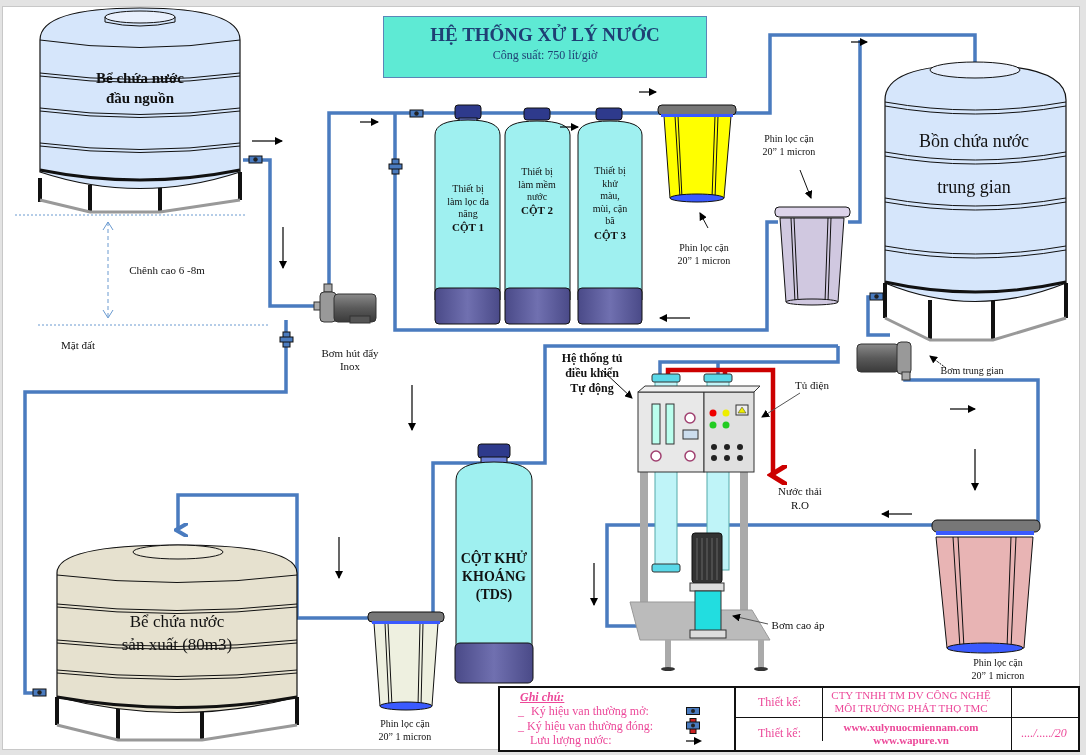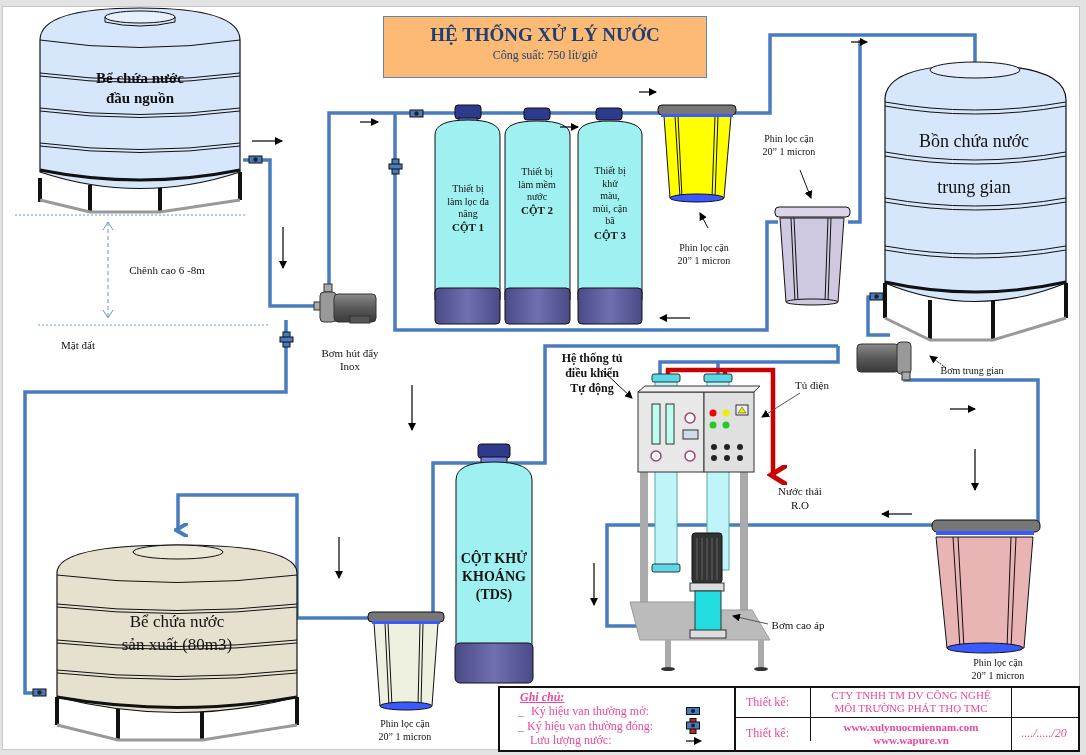--- a/index.html
+++ b/index.html
@@ -1,24 +1,24 @@
 <!DOCTYPE html>
 <html><head>
 <meta charset="utf-8">
 <style>
   html, body { margin:0; padding:0; }
   body { width:1086px; height:755px; background:#e3e3e3; position:relative; overflow:hidden; font-family:"Liberation Serif", serif; }
   #page { position:absolute; left:2px; top:6px; width:1076px; height:742px; background:#ffffff; border:1px solid #c8c8c8; }
   #diagram { position:absolute; left:0; top:0; width:1086px; height:755px; }
-  .title-box { position:absolute; left:383px; top:16px; width:322px; height:60px; border:1.5px solid #5b86b8; background:#fdba74; text-align:center; color:#1f3f74; }
+  .title-box { position:absolute; left:383px; top:16px; width:322px; height:60px; border:1.5px solid #5b86b8; background:#5eead4; text-align:center; color:#1f3f74; }
   .title-box .t1 { font-weight:bold; font-size:19px; margin-top:7px; }
   .title-box .t2 { font-size:12px; margin-top:2px; }
   .legend { position:absolute; left:498px; top:686px; width:578px; height:62px; border:2px solid #111; background:#fff; font-family:"Liberation Serif", serif; font-size:12px; color:#ec4899; }
   .legend .col1 { position:absolute; left:0; top:0; width:234px; height:62px; border-right:2px solid #111; }
-  .legend .col2 { position:absolute; left:236px; top:0; width:74px; height:53px; border-right:1px solid #111; }
+  .legend .col2 { position:absolute; left:248px; top:0; width:74px; height:53px; border-right:1px solid #111; }
   .legend .col3 { position:absolute; left:311px; top:0; width:200px; height:62px; border-right:1px solid #111; }
   .legend .col4 { position:absolute; left:512px; top:0; width:64px; height:54px; }
   .legend .hline { position:absolute; left:236px; top:29px; width:342px; height:0; border-top:1px solid #111; }
 </style>
 </head>
 <body>
 
 <div id="page"></div>
 
 <svg id="diagram" viewBox="0 0 1086 755" xmlns="http://www.w3.org/2000/svg">

